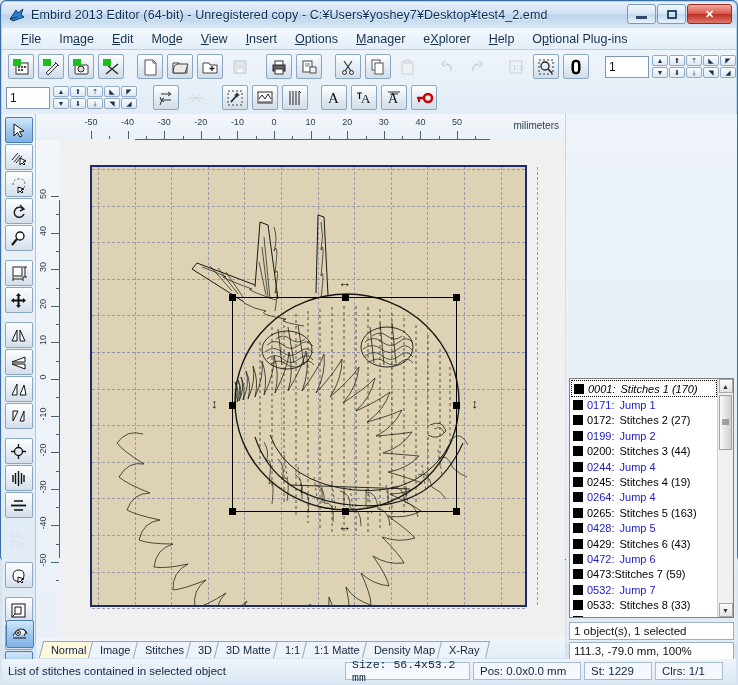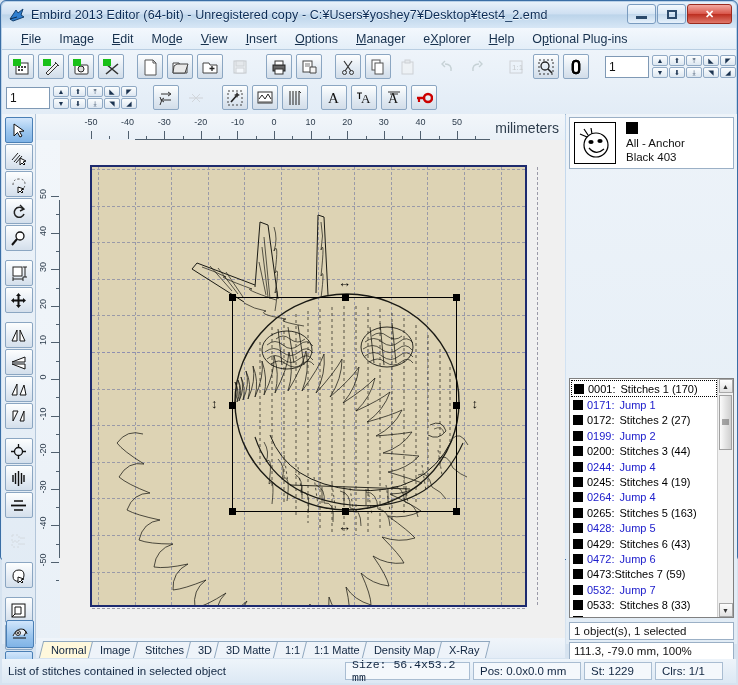--- a/index.html
+++ b/index.html
@@ -112,21 +112,21 @@
     border-bottom:1px solid #bccfe2;overflow:hidden;
   }
   .vruler{
     position:absolute;left:35px;top:139px;width:24px;height:504px;
     background:linear-gradient(to bottom,#f2f6fa,#e9f0f7);
     border-right:1px solid #bccfe2;overflow:hidden;
   }
   .rtick{position:absolute;background:#50606f;}
   .rlab{position:absolute;font-size:9px;color:#2d3c4c;white-space:nowrap;}
   .rlab.v{transform:rotate(-90deg);transform-origin:center;}
-  .unitlab{position:absolute;right:6px;top:6px;font-size:14px;color:#2d3c4c;}
+  .unitlab{position:absolute;right:6px;top:6px;font-size:10px;color:#2d3c4c;}
   
   .canvaswrap{
     position:absolute;left:59px;top:139px;width:505px;height:504px;
     background:#f0f0f0;overflow:hidden;
   }
   .hoop{
     position:absolute;left:30px;top:25px;width:437px;height:442px;
     background:#ddd3b4;border:2px solid #1d2a6e;box-sizing:border-box;
   }
   .grid{position:absolute;inset:0;pointer-events:none;}
@@ -160,21 +160,21 @@
   .stitchlist{
     position:absolute;left:3px;top:264px;width:165px;height:240px;
     background:#fff;border:1px solid #808080;box-sizing:border-box;
     overflow:hidden;display:flex;
   }
   .slinner{flex:1 1 auto;padding:1px 0 0 1px;overflow:hidden;}
   .srow{
     display:flex;align-items:center;height:15.4px;font-size:11px;
     color:#000;padding-left:2px;white-space:nowrap;
   }
-  .srow.sel{border:1px dotted #000;}
+  .srow.sel{border:1px dotted #000;font-style:italic;}
   .srow.jump{color:#2020cc;}
   .sq{width:10px;height:10px;background:#000;margin-right:4px;flex:0 0 auto;}
   .sbar{
     width:15px;flex:0 0 auto;background:#f0f0f0;border-left:1px solid #cfcfcf;
     display:flex;flex-direction:column;justify-content:space-between;align-items:center;
     position:relative;
   }
   .sarrow{
     width:14px;height:14px;
     background:linear-gradient(to bottom,#fdfdfd,#e2e2e2);
@@ -832,37 +832,20 @@
         <div class="handle" style="right:-4px;bottom:-4px;"></div>
         <div class="arrowmark" style="left:105px;top:-22px;">↔</div>
         <div class="arrowmark" style="left:105px;bottom:-22px;">↔</div>
         <div class="arrowmark" style="left:-22px;top:99px;">↕</div>
         <div class="arrowmark" style="right:-22px;top:99px;">↕</div>
       </div>
     </div>
   </div>
 
   <div class="rightpanel">
-    <div class="colorbox">
-      <div class="thumb">
-        <svg width="34" height="34" viewBox="0 0 34 34">
-          <circle cx="18" cy="19" r="12" fill="none" stroke="#000" stroke-width="1.2"></circle>
-          <path d="M10 9 L6 3 M14 8 L13 2" stroke="#000" stroke-width="1.2" fill="none"></path>
-          <path d="M9 11 L2 8" stroke="#000" stroke-width="1.2" fill="none"></path>
-          <ellipse cx="13" cy="16" rx="2.6" ry="2" fill="#000"></ellipse>
-          <ellipse cx="22" cy="15" rx="2.6" ry="2" fill="#000"></ellipse>
-          <path d="M11 22 q7 8 15 1" stroke="#000" stroke-width="1.2" fill="none"></path>
-        </svg>
-      </div>
-      <div class="colinfo">
-        <div class="swatch"></div>
-        <div>All - Anchor</div>
-        <div>Black 403</div>
-      </div>
-    </div>
 
     <div class="stitchlist">
       <div class="slinner" id="slinner">
           <div class="srow sel">
             <div class="sq"></div>
             <span style="margin-right: 5px;">0001:</span>
             <span>Stitches 1 (170)</span>
           </div>
           <div class="srow jump">
             <div class="sq"></div>

